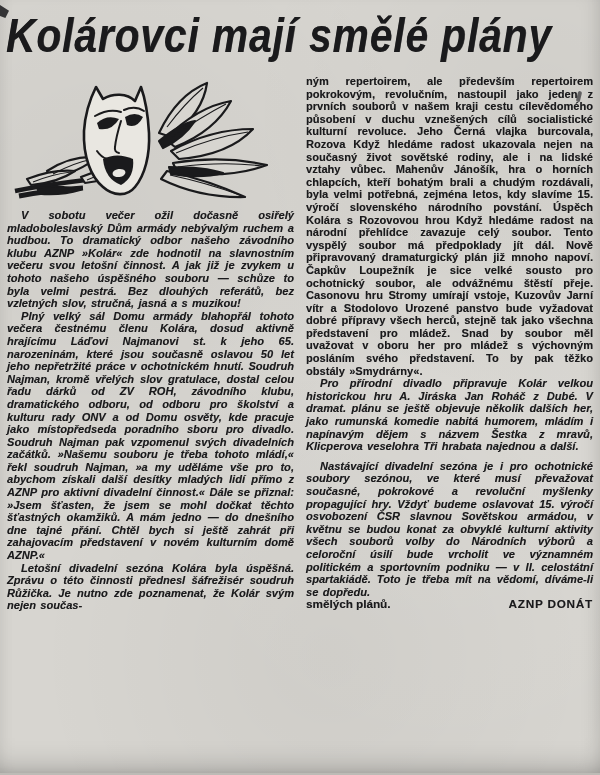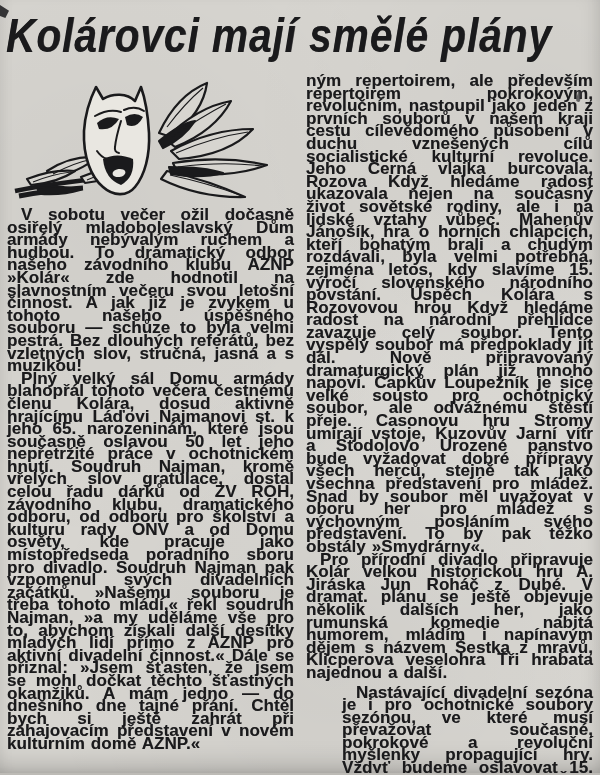--- a/index.html
+++ b/index.html
@@ -53,30 +53,30 @@
     gap:12px;
     padding:2px 7px 0 7px;
     align-items:flex-start;
   }
   .col{flex:1 1 0;min-width:0;}
   .illustration{
     width:282px;height:128px;
     margin:0 0 6px 2px;
   }
   .body{
-    font-size:17px;
+    font-size:11px;
     line-height:12.6px;
     font-weight:700;
     text-align:justify;
     word-spacing:1.2px;
     letter-spacing:0.05px;
     text-shadow:0.25px 0.25px 0 rgba(10,10,12,0.4);
   }
-  .body.indent{text-indent:14px;}
-  .gap-top{margin-top:7px;margin-left:36px;}
+  .body.indent{text-indent:14px;font-style:italic;}
+  .gap-top{margin-top:7px;}
   .byline-row{
     display:flex;
     justify-content:space-between;
     align-items:flex-end;
     font-size:11.7px;
     line-height:12.6px;
     font-weight:700;
     text-shadow:0.25px 0.25px 0 rgba(10,10,12,0.4);
   }
   .byline-row .author{letter-spacing:0.8px;}
@@ -151,25 +151,26 @@
             <path d="M112,46 Q107,62 106,72 Q105,77 110,78"></path>
             <path d="M88,76 Q92,82 98,84"></path>
           </g>
 
           <path d="M94,84 Q108,77 124,84 Q126,102 112,110 Q96,104 94,84 Z" fill="#1a1a1c"></path>
           <ellipse cx="110" cy="98" rx="6.5" ry="4" fill="#e9e7e1" transform="rotate(-8 110 98)"></ellipse>
         </svg>
       </div>
       <p class="body indent">V sobotu večer ožil dočasně osiřelý mladoboleslavský Dům armády nebývalým ruchem a hudbou. To dramatický odbor našeho závodního klubu AZNP »Kolár« zde hodnotil na slavnostním večeru svou letošní činnost. A jak již je zvykem u tohoto našeho úspěšného souboru — schůze to byla velmi pestrá. Bez dlouhých referátů, bez vzletných slov, stručná, jasná a s muzikou!</p>
       <p class="body indent">Plný velký sál Domu armády blahopřál tohoto večera čestnému členu Kolára, dosud aktivně hrajícímu Láďovi Najmanovi st. k jeho 65. narozeninám, které jsou současně oslavou 50 let jeho nepřetržité práce v ochotnickém hnutí. Soudruh Najman, kromě vřelých slov gratulace, dostal celou řadu dárků od ZV ROH, závodního klubu, dramatického odboru, od odboru pro školství a kulturu rady ONV a od Domu osvěty, kde pracuje jako místopředseda poradního sboru pro divadlo. Soudruh Najman pak vzpomenul svých divadelních začátků. »Našemu souboru je třeba tohoto mládí,« řekl soudruh Najman, »a my uděláme vše pro to, abychom získali další desítky mladých lidí přímo z AZNP pro aktivní divadelní činnost.« Dále se přiznal: »Jsem šťasten, že jsem se mohl dočkat těchto šťastných okamžiků. A mám jedno — do dnešního dne tajné přání. Chtěl bych si ještě zahrát při zahajovacím představení v novém kulturním domě AZNP.«</p>
+      <p class="body indent">Letošní divadelní sezóna Kolára byla úspěšná. Zprávu o této činnosti přednesl šáfrežisér soudruh Růžička. Je nutno zde poznamenat, že Kolár svým nejen součas-</p>
     </div>
 
     <div class="col">
       <p class="body">ným repertoirem, ale především repertoirem pokrokovým, revolučním, nastoupil jako jeden z prvních souborů v našem kraji cestu cílevědomého působení v duchu vznešených cílů socialistické kulturní revoluce. Jeho Černá vlajka burcovala, Rozova Když hledáme radost ukazovala nejen na současný život sovětské rodiny, ale i na lidské vztahy vůbec. Mahenův Jánošík, hra o horních chlapcích, kteří bohatým brali a chudým rozdávali, byla velmi potřebná, zejména letos, kdy slavíme 15. výročí slovenského národního povstání. Úspěch Kolára s Rozovovou hrou Když hledáme radost na národní přehlídce zavazuje celý soubor. Tento vyspělý soubor má předpoklady jít dál. Nově připravovaný dramaturgický plán již mnoho napoví. Čapkův Loupežník je sice velké sousto pro ochotnický soubor, ale odvážnému štěstí přeje. Casonovu hru Stromy umírají vstoje, Kuzovův Jarní vítr a Stodolovo Urozené panstvo bude vyžadovat dobré přípravy všech herců, stejně tak jako všechna představení pro mládež. Snad by soubor měl uvažovat v oboru her pro mládež s výchovným posláním svého představení. To by pak těžko obstály »Smydrárny«.</p>
-      <p class="body indent">Pro přírodní divadlo připravuje Kolár velkou historickou hru A. Jiráska Jun Roháč z Dubé. V dramat. plánu se ještě objevuje několik dalších her, jako rumunská komedie nabitá humorem, mládím i napínavým dějem s názvem Šestka z mravů, Klicperova veselohra Tři hrabata najednou a další.</p>
+      <p class="body indent">Pro přírodní divadlo připravuje Kolár velkou historickou hru A. Jiráska Jan Roháč z Dubé. V dramat. plánu se ještě objevuje několik dalších her, jako rumunská komedie nabitá humorem, mládím i napínavým dějem s názvem Šestka z mravů, Klicperova veselohra Tři hrabata najednou a další.</p>
       <p class="body indent gap-top">Nastávající divadelní sezóna je i pro ochotnické soubory sezónou, ve které musí převažovat současné, pokrokové a revoluční myšlenky propagující hry. Vždyť budeme oslavovat 15. výročí osvobození ČSR slavnou Sovětskou armádou, v květnu se budou konat za obvyklé kulturní aktivity všech souborů volby do Národních výborů a celoroční úsilí bude vrcholit ve významném politickém a sportovním podniku — v II. celostátní spartakiádě. Toto je třeba mít na vědomí, díváme-li se dopředu.</p>
       <div class="byline-row">
         <span>smělých plánů.</span>
         <span class="author">AZNP DONÁT</span>
       </div>
     </div>
   </div>
 </div>
 
 </body></html>

